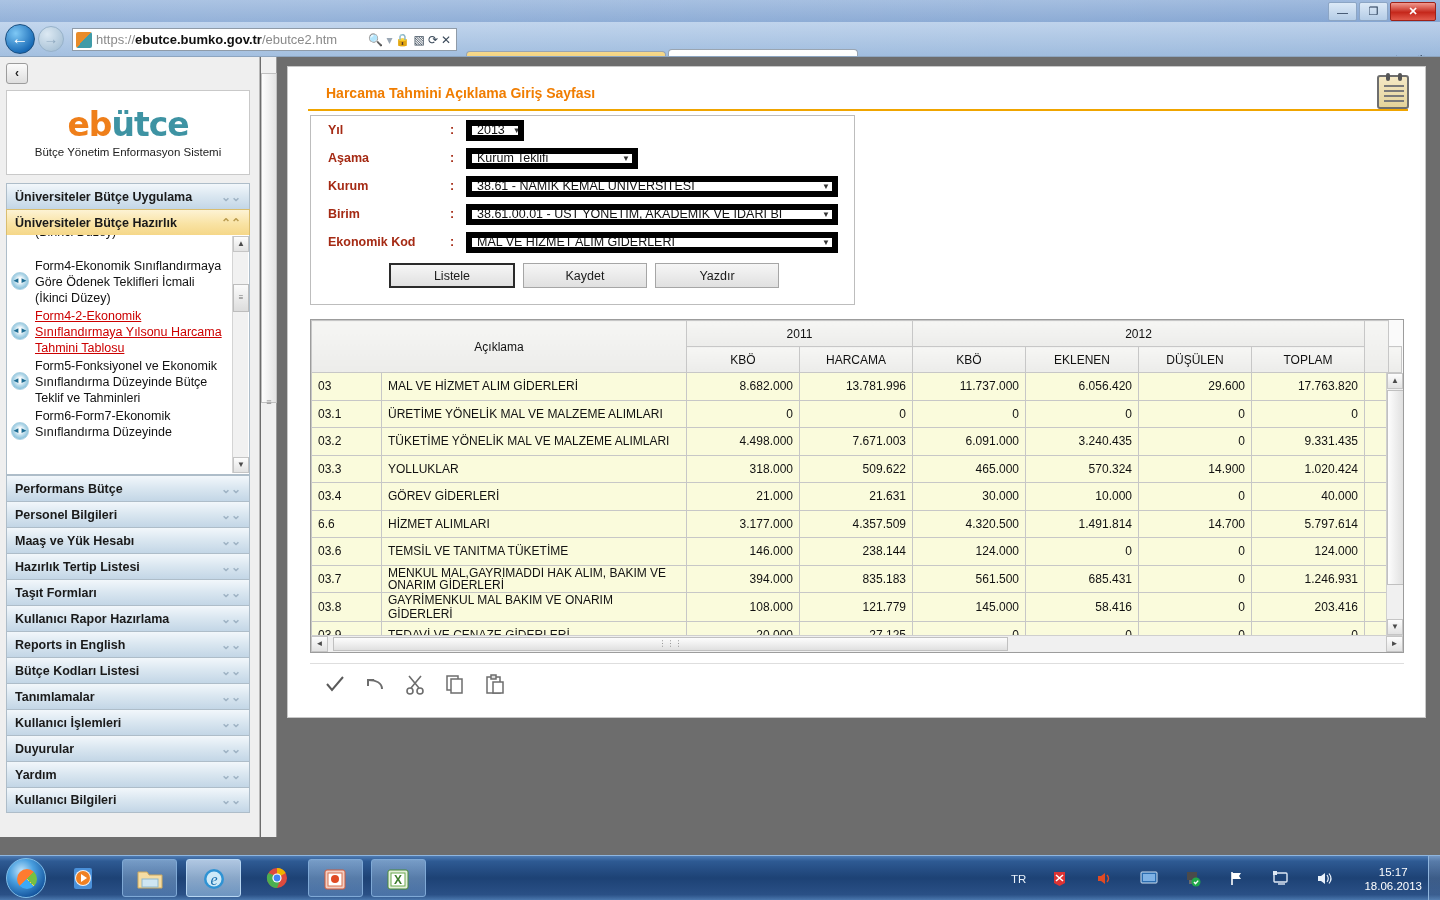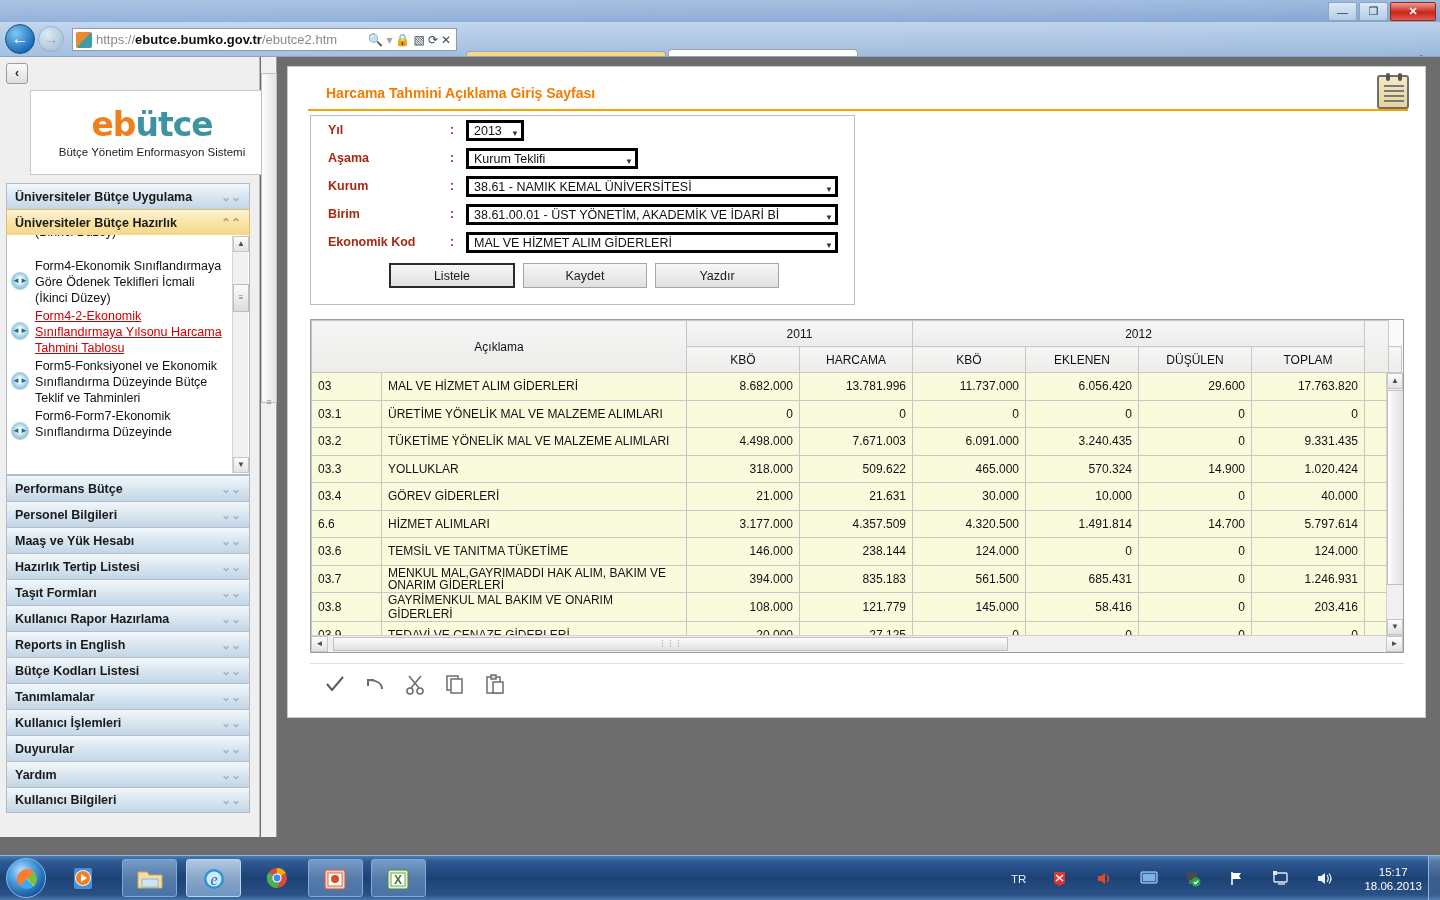--- a/index.html
+++ b/index.html
@@ -135,21 +135,21 @@
     padding: 6px;
   }
   .collapse-btn {
     width: 22px; height: 21px; border: 1px solid #9c9c9c; border-radius: 3px;
     background: linear-gradient(180deg, #fbfbfb, #dedede);
     font-size: 12px; color: #222; text-align: center; line-height: 19px; font-weight: bold;
   }
   #logobox {
     margin-top: 6px; width: 244px; height: 85px; background: #fff;
     border: 1px solid #c9c9c9;
-    display: flex; flex-direction: column; align-items: center; justify-content: center; margin-left: 24px;
+    display: flex; flex-direction: column; align-items: center; justify-content: center;
   }
   .logo-text {
     font-family: "DejaVu Sans", sans-serif; font-weight: bold;
     font-size: 33px; letter-spacing: -1px; line-height: 1;
   }
   .logo-text .o { color: #ef7f1a; }
   .logo-text .t { color: #3e93a3; }
   .logo-sub { font-size: 11.5px; color: #222; margin-top: 5px; }
 
   #menu { margin-top: 8px; width: 244px; }
@@ -246,22 +246,22 @@
 
   
   #formbox {
     position: absolute; left: 22px; top: 48px; width: 545px; height: 190px;
     border: 1px solid #bdbdbd; background: #fff;
   }
   .frow { display: flex; align-items: center; height: 28px; padding-left: 17px; }
   .flabel { width: 122px; font-size: 12.5px; font-weight: bold; color: #a52a14; }
   .fcolon { width: 16px; font-size: 12.5px; font-weight: bold; color: #a52a14; }
   .fsel {
-    height: 21px; border: 3px solid #000000; background: #fff;
-    display: flex; align-items: flex-end; font-size: 12.5px; color: #111;
+    height: 21px; border: 6px solid #000000; background: #fff;
+    display: flex; align-items: center; font-size: 12.5px; color: #111;
     padding: 0 2px 0 5px; overflow: hidden; white-space: nowrap;
   }
   .fsel .caret { margin-left: auto; padding-left: 8px; font-size: 8px; color: #333; }
   .fbtnrow { display: flex; gap: 8px; padding-left: 78px; margin-top: 7px; }
   .fbtn {
     height: 25px; display: flex; align-items: center; justify-content: center;
     font-size: 12.5px; color: #1b1b1b;
     background: linear-gradient(180deg, #f6f6f6, #e0e0e0);
     border: 1px solid #a6a6a6;
   }

